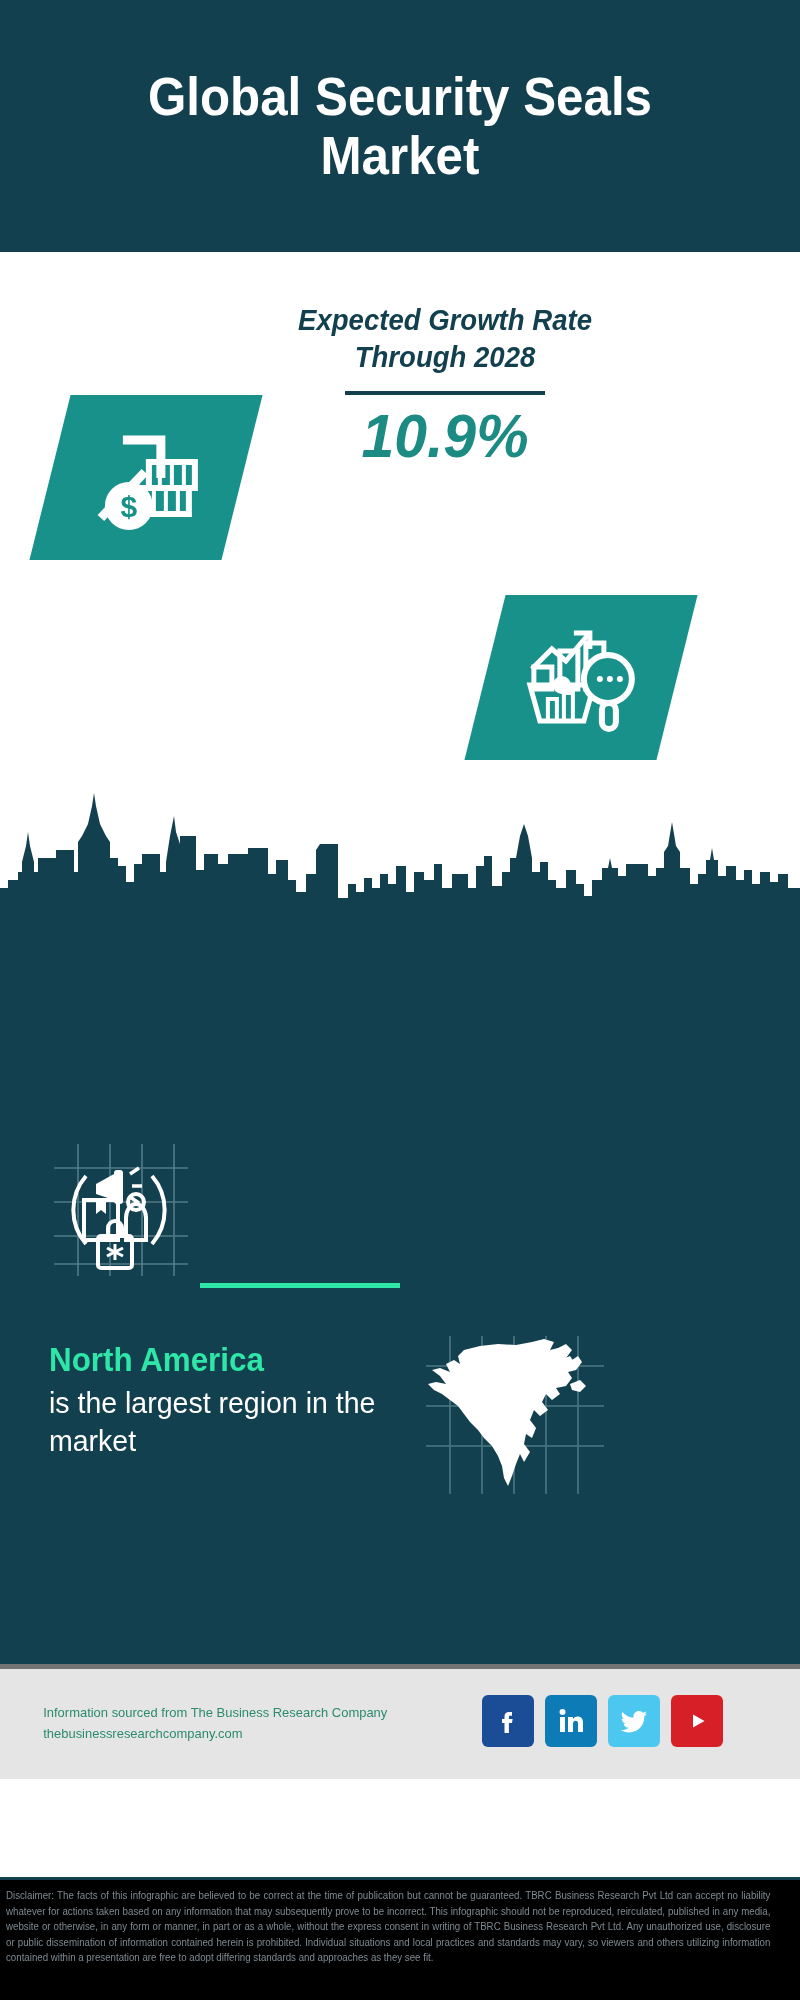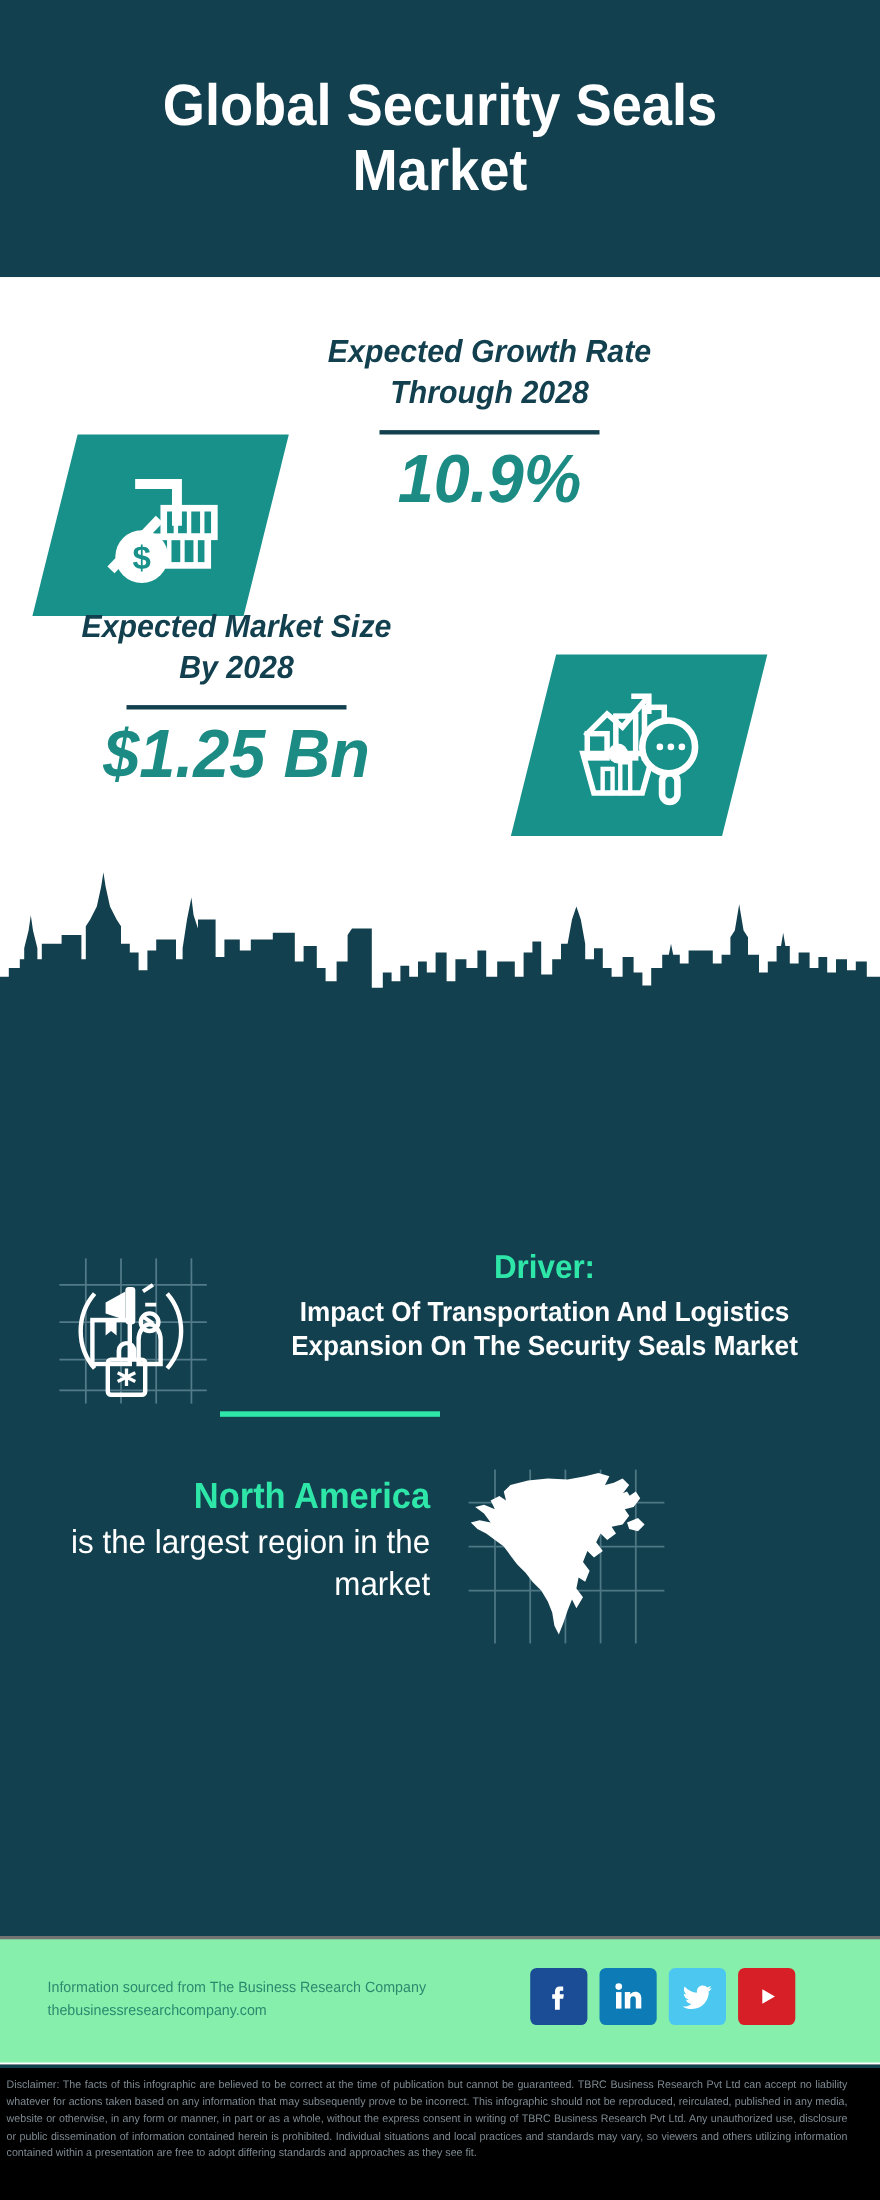--- a/index.html
+++ b/index.html
@@ -95,39 +95,39 @@
   }
 
   
   .mint-divider {
     position:absolute; left:200px; top:1283px; width:200px; height:5px;
     background:#2ee6a8;
   }
 
   
   .region-row { position:absolute; left:0; top:1340px; width:800px; height:180px; }
-  .region-text { position:absolute; left:40px; top:0px; width:360px; text-align:right; }
+  .region-text { position:absolute; left:40px; top:0px; width:360px; text-align:left; }
   .region-name {
     color:#2ee6a8;
     font-family:"Liberation Sans Narrow","Liberation Sans",sans-serif;
     font-size:33px; font-weight:bold; line-height:1.2;
     transform:scaleX(0.95);
   }
   .region-sub {
     color:#ffffff;
     font-family:"Liberation Sans Narrow","Liberation Sans",sans-serif;
     font-size:30px; font-weight:normal; line-height:1.28; margin-top:4px;
     transform:scaleX(0.95);
   }
   .region-map { position:absolute; left:420px; top:-10px; width:190px; height:170px; }
 
   
   .footer {
-    position:absolute; left:0; top:1760px; width:800px; height:115px;
-    background:#86efac; border-top:3px solid #737373;
+    position:absolute; left:0; top:1664px; width:800px; height:115px;
+    background:#e5e5e5; border-top:5px solid #737373;
   }
   .footer-text {
     position:absolute; left:36px; top:34px; width:360px;
     color:#2b8a6e;
     font-family:"Liberation Sans Narrow","Liberation Sans",sans-serif;
     font-size:13.5px; line-height:1.55;
     transform:scaleX(0.96);
   }
   .socials { position:absolute; left:482px; top:26px; display:flex; gap:11px; }
   .social {
@@ -178,25 +178,20 @@
         <text x="42" y="93" font-family="Liberation Sans, sans-serif" font-size="30" font-weight="bold" fill="#18918a" text-anchor="middle">$</text>
       </svg>
     </div>
 
     <div class="stat-block block-growth">
       <div class="stat-title">Expected Growth Rate Through 2028</div>
       <div class="stat-rule"></div>
       <div class="stat-value">10.9%</div>
     </div>
 
-    <div class="stat-block block-size">
-      <div class="stat-title">Expected Market Size By 2028</div>
-      <div class="stat-rule"></div>
-      <div class="stat-value">$1.25 Bn</div>
-    </div>
 
     <div class="para para-size">
       <svg width="118" height="110" viewBox="0 0 118 110">
         <path d="M10 46 L30 26 L44 38 L66 12" stroke="#fff" stroke-width="5" fill="none"></path>
         <path d="M52 10 L68 10 L68 26" stroke="#fff" stroke-width="5" fill="none"></path>
         <rect x="12" y="44" width="18" height="22" fill="none" stroke="#fff" stroke-width="5"></rect>
         <rect x="38" y="28" width="18" height="38" fill="none" stroke="#fff" stroke-width="5"></rect>
         <rect x="64" y="20" width="18" height="46" fill="none" stroke="#fff" stroke-width="5"></rect>
         <path d="M8 62 L72 62 L62 98 L18 98 Z" fill="none" stroke="#fff" stroke-width="5"></path>
         <rect x="26" y="76" width="9" height="22" fill="none" stroke="#fff" stroke-width="4"></rect>
@@ -243,24 +238,20 @@
         <path d="M78 78 A10 14 0 0 1 98 78 L98 100 L78 100 Z" fill="none" stroke="#fff" stroke-width="4"></path>
         <rect x="50" y="96" width="34" height="32" rx="3" fill="none" stroke="#fff" stroke-width="4"></rect>
         <path d="M60 96 L60 88 A7 7 0 0 1 74 88 L74 96" fill="none" stroke="#fff" stroke-width="4"></path>
         <g stroke="#fff" stroke-width="3">
           <line x1="67" y1="104" x2="67" y2="120"></line>
           <line x1="59" y1="108" x2="75" y2="116"></line>
           <line x1="59" y1="116" x2="75" y2="108"></line>
         </g>
       </svg>
     </div>
-    <div class="driver-text">
-      <div class="driver-label">Driver:</div>
-      <div class="driver-body">Impact Of Transportation And Logistics Expansion On The Security Seals Market</div>
-    </div>
   </div>
 
   <div class="mint-divider"></div>
 
   <div class="region-row">
     <div class="region-text">
       <div class="region-name">North America</div>
       <div class="region-sub">is the largest region in the market</div>
     </div>
     <svg class="region-map" viewBox="0 0 190 170">

